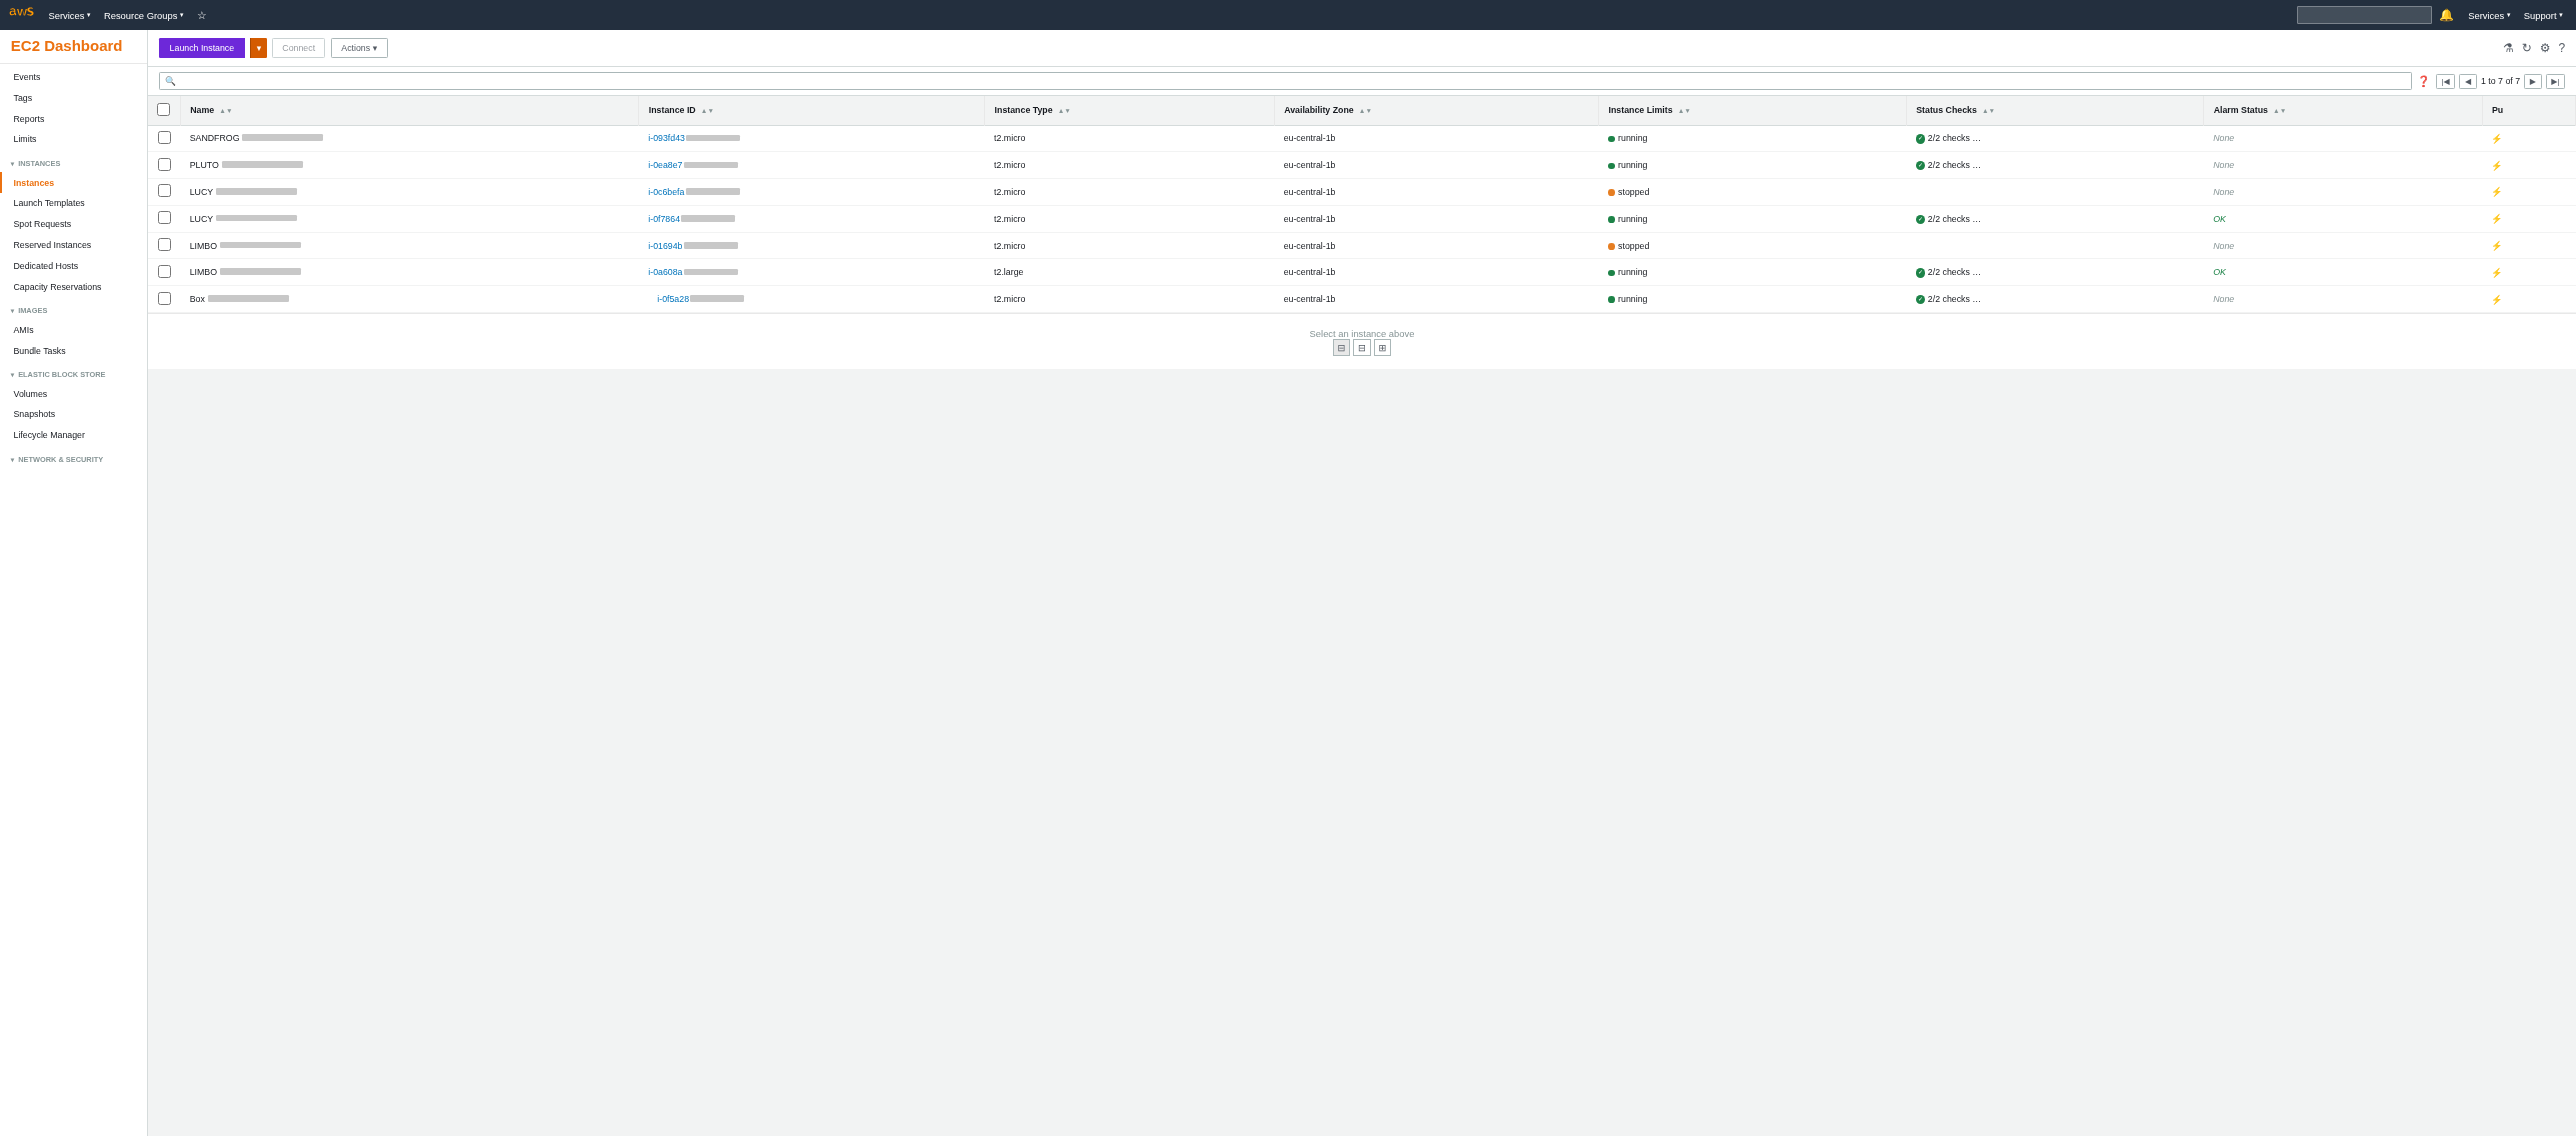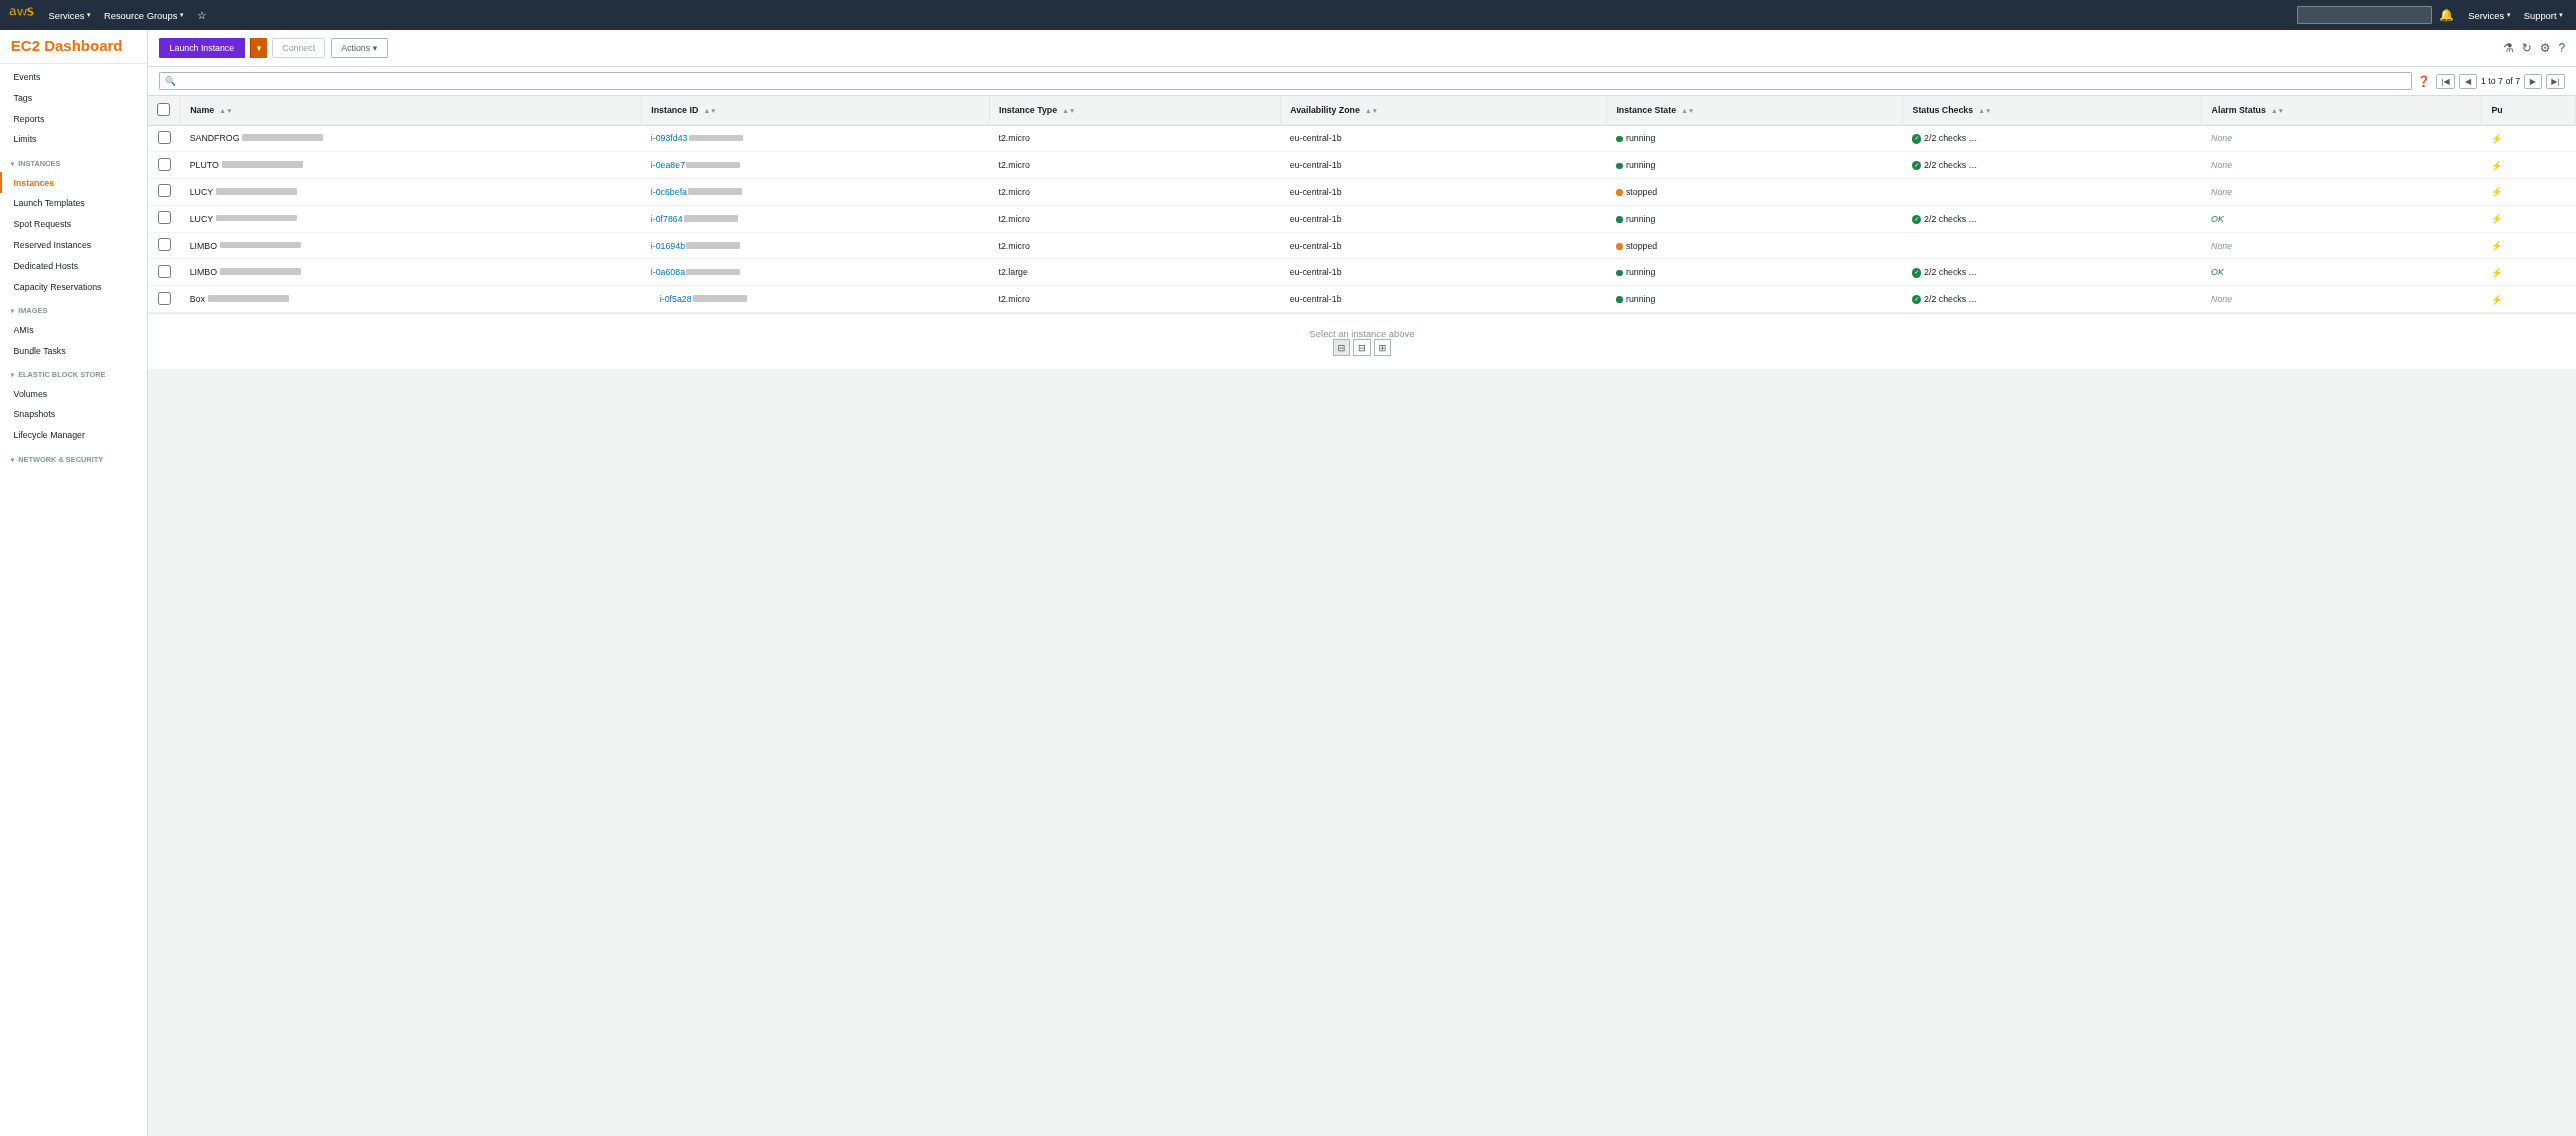--- a/index.html
+++ b/index.html
@@ -446,21 +446,21 @@
             </th>
             <th>
               <span>Instance Type</span>
               <span class="sort-icon">▲▼</span>
             </th>
             <th>
               <span>Availability Zone</span>
               <span class="sort-icon">▲▼</span>
             </th>
             <th>
-              <span>Instance State</span>
+              <span>Instance Limits</span>
               <span class="sort-icon">▲▼</span>
             </th>
             <th>
               <span>Status Checks</span>
               <span class="sort-icon">▲▼</span>
             </th>
             <th>
               <span>Alarm Status</span>
               <span class="sort-icon">▲▼</span>
             </th>

